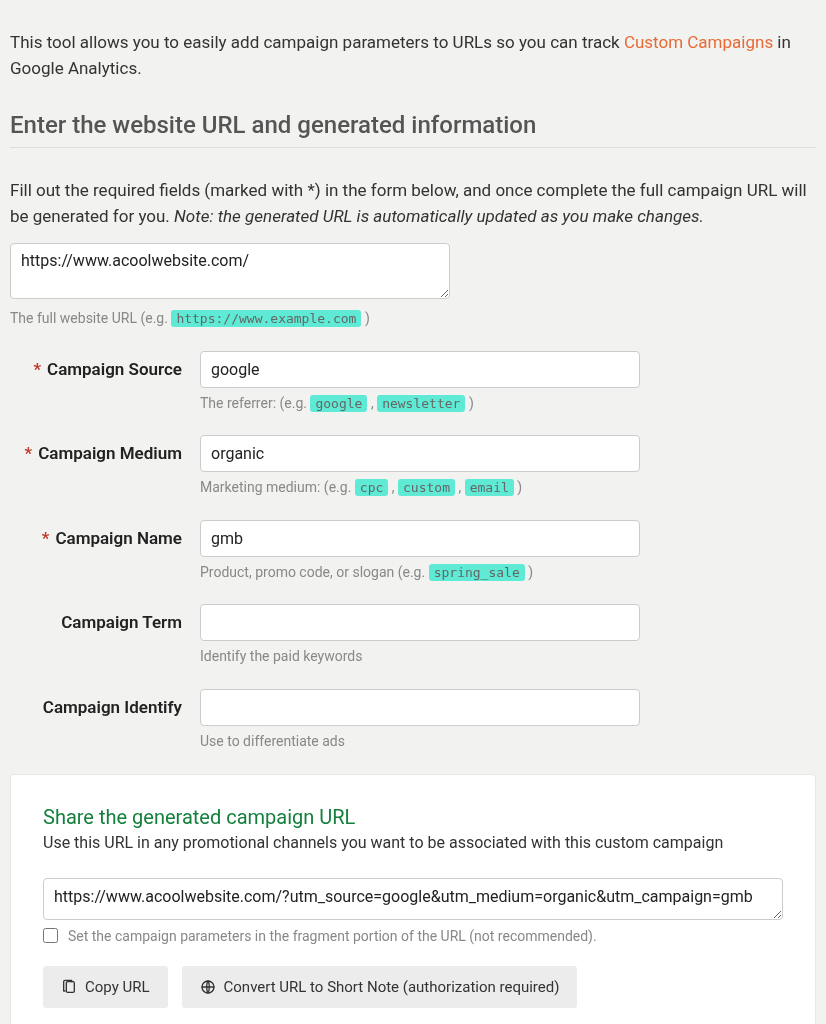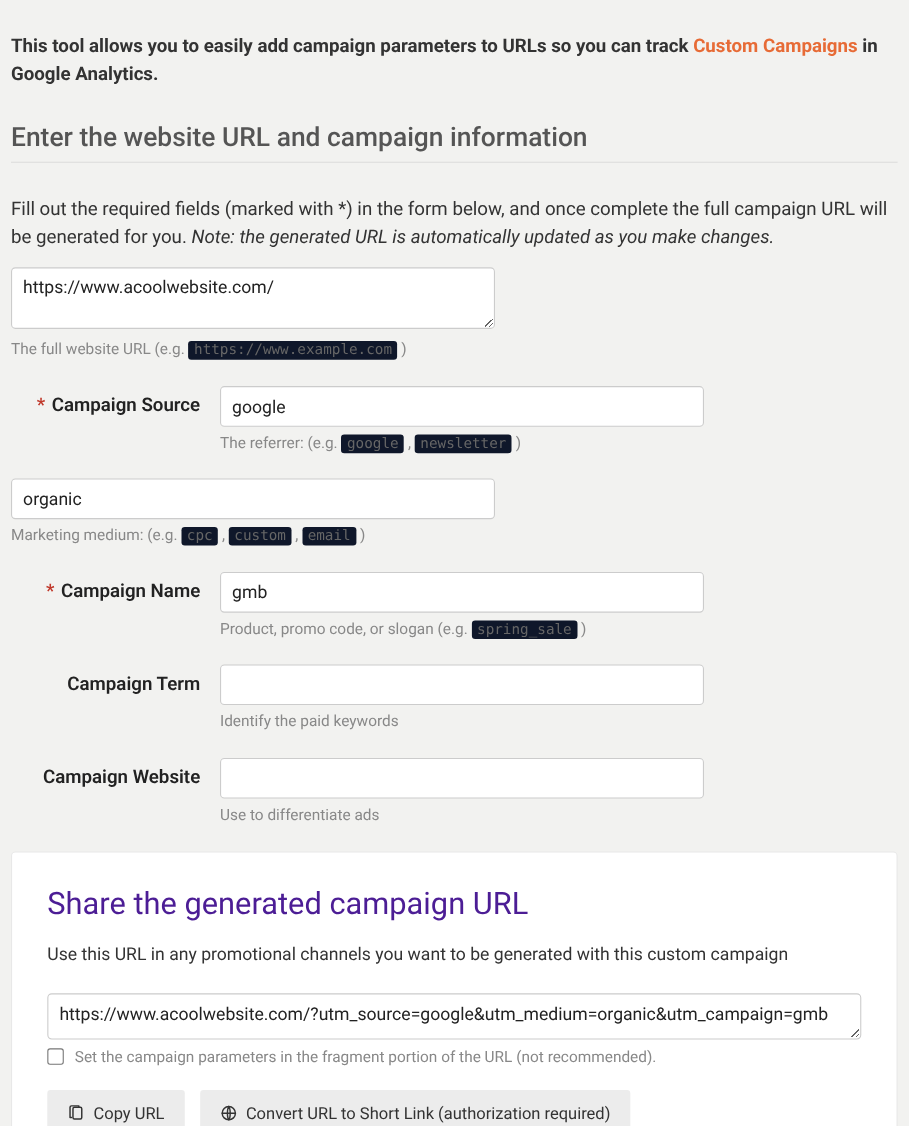--- a/index.html
+++ b/index.html
@@ -9,21 +9,20 @@
     color: #333;
     width: 826px;
     margin: 0 auto;
     padding: 10px;
   }
   .intro {
     font-size: 17px;
     line-height: 1.5;
     color: #333;
     margin: 20px 0 30px 0;
-    font-weight: bold;
   }
   .intro a { color: #e76b36; text-decoration: none; }
   h2.section-heading {
     font-size: 24px;
     font-weight: 500;
     color: #555;
     margin: 30px 0 8px 0;
   }
   hr.divider {
     border: none;
@@ -66,39 +65,39 @@
     background: #fff;
   }
   .form-field textarea { height: 56px; resize: both; overflow: hidden; padding-top: 7px; white-space: nowrap; }
   .help {
     font-size: 14px;
     color: #888;
     margin-top: 6px;
     line-height: 1.4;
   }
   code {
-    background: #0f172a;
+    background: #5eead4;
     color: #666;
     padding: 1px 5px;
     border-radius: 3px;
     font-family: Menlo, Consolas, monospace;
     font-size: 13px;
   }
   .share-panel {
     background: #fff;
     border: 1px solid #e8e8e8;
     border-radius: 4px;
     padding: 30px 32px;
     margin-top: 20px;
   }
   .share-panel h2 {
-    font-size: 28px;
+    font-size: 20px;
     font-weight: 400;
-    color: #4c1d95;
-    margin-bottom: 20px;
+    color: #15803d;
+    margin-bottom: 4px;
   }
   .share-panel .desc {
     font-size: 16px;
     color: #333;
     margin-bottom: 26px;
   }
   .url-output {
     width: 100%;
     height: 42px;
     font-size: 16px;
@@ -143,21 +142,21 @@
   }
   .icon { width: 16px; height: 16px; display: inline-block; }
 </style>
 </head>
 <body>
 
 <p class="intro">
   <span>This tool allows you to easily add campaign parameters to URLs so you can track </span><a href="#">Custom Campaigns</a><span> in Google Analytics.</span>
 </p>
 
-<h2 class="section-heading">Enter the website URL and campaign information</h2>
+<h2 class="section-heading">Enter the website URL and generated information</h2>
 <hr class="divider">
 
 <p class="instructions">
   <span>Fill out the required fields (marked with *) in the form below, and once complete the full campaign URL will be generated for you. </span><span class="note">Note: the generated URL is automatically updated as you make changes.</span>
 </p>
 
 <div class="form">
 
   <div class="form-row">
     <div class="form-field">
@@ -172,20 +171,21 @@
     <label class="form-label"><span class="req">*</span><span>Campaign Source</span></label>
     <div class="form-field">
       <input type="text" value="google" style="">
       <div class="help">
         <span>The referrer: (e.g. </span><code>google</code><span> , </span><code>newsletter</code><span> )</span>
       </div>
     </div>
   </div>
 
   <div class="form-row">
+    <label class="form-label"><span class="req">*</span><span>Campaign Medium</span></label>
     <div class="form-field">
       <input type="text" value="organic" style="">
       <div class="help">
         <span>Marketing medium: (e.g. </span><code>cpc</code><span> , </span><code>custom</code><span> , </span><code>email</code><span> )</span>
       </div>
     </div>
   </div>
 
   <div class="form-row">
     <label class="form-label"><span class="req">*</span><span>Campaign Name</span></label>
@@ -199,32 +199,32 @@
 
   <div class="form-row">
     <label class="form-label"><span>Campaign Term</span></label>
     <div class="form-field">
       <input type="text" value="" style="">
       <div class="help">Identify the paid keywords</div>
     </div>
   </div>
 
   <div class="form-row">
-    <label class="form-label"><span>Campaign Website</span></label>
+    <label class="form-label"><span>Campaign Identify</span></label>
     <div class="form-field">
       <input type="text" value="" style="">
       <div class="help">Use to differentiate ads</div>
     </div>
   </div>
 
 </div>
 
 <div class="share-panel">
   <h2>Share the generated campaign URL</h2>
-  <p class="desc">Use this URL in any promotional channels you want to be generated with this custom campaign</p>
+  <p class="desc">Use this URL in any promotional channels you want to be associated with this custom campaign</p>
   <textarea class="url-output" style="">https://www.acoolwebsite.com/?utm_source=google&amp;utm_medium=organic&amp;utm_campaign=gmb</textarea>
   <div class="checkbox-row">
     <input type="checkbox" style="">
     <label>Set the campaign parameters in the fragment portion of the URL (not recommended).</label>
   </div>
   <div class="button-row">
     <button class="btn">
       <span class="icon">
         <svg viewBox="0 0 24 24" fill="none" stroke="#333" stroke-width="2" stroke-linecap="round" stroke-linejoin="round">
             <rect x="8" y="4" width="12" height="16" rx="2"></rect>
@@ -233,16 +233,16 @@
       </span>
       <span>Copy URL</span>
     </button>
     <button class="btn">
       <span class="icon">
         <svg viewBox="0 0 24 24" fill="none" stroke="#333" stroke-width="2" stroke-linecap="round" stroke-linejoin="round">
             <circle cx="12" cy="12" r="9"></circle>
             <path d="M3 12h18M12 3c2.5 3 2.5 15 0 18M12 3c-2.5 3-2.5 15 0 18"></path>
           </svg>
       </span>
-      <span>Convert URL to Short Link (authorization required)</span>
+      <span>Convert URL to Short Note (authorization required)</span>
     </button>
   </div>
 </div>
 
 </body></html>

